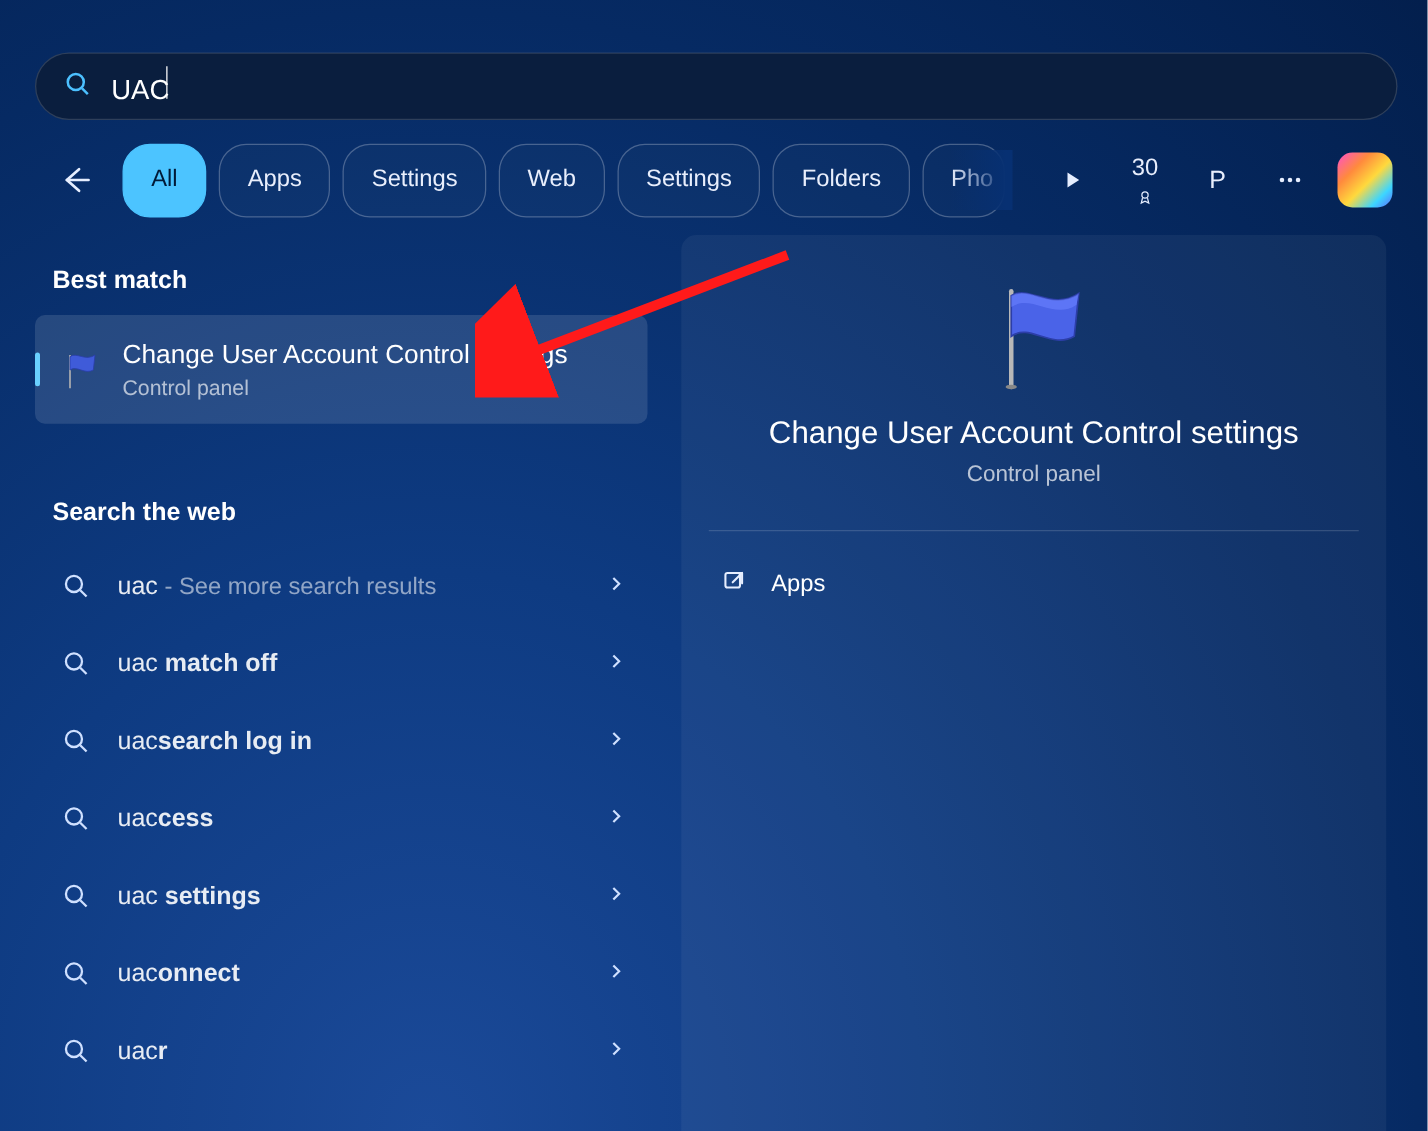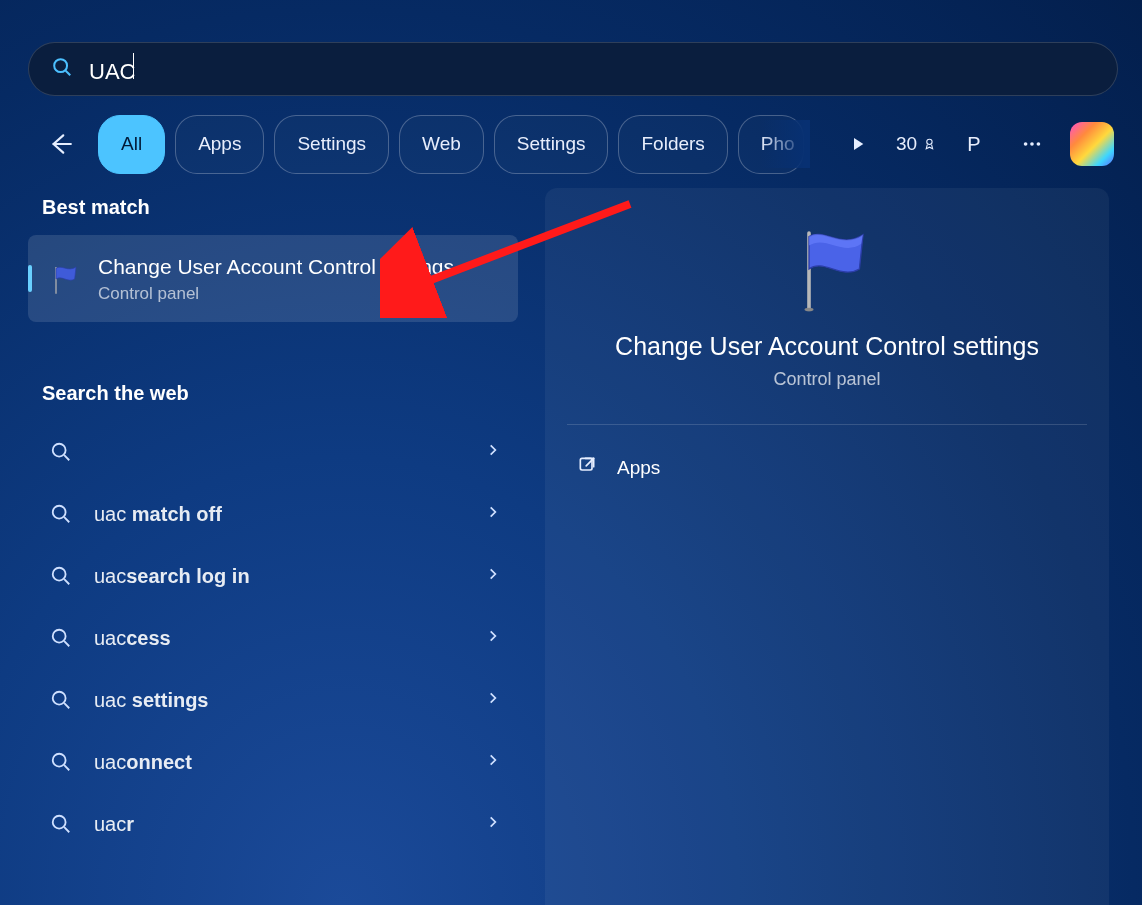--- a/index.html
+++ b/index.html
@@ -35,25 +35,25 @@
     color:#e8eefc;cursor:pointer;background:rgba(255,255,255,0.02);
   }
   .chip.active{background:#4cc4ff;color:#001a38;border-color:#4cc4ff;font-weight:500;}
   .chip.clipped{padding-right:8px;}
   .fade-cover{
     position:absolute;top:120px;left:760px;width:50px;height:48px;
     background:linear-gradient(90deg,rgba(6,42,99,0) 0%,#073072 90%);
     pointer-events:none;
   }
   .tb-right{position:absolute;top:120px;right:28px;height:48px;display:flex;align-items:center;gap:18px;}
-  .tb-item{width:40px;height:40px;display:flex;align-items:center;justify-content:center;border-radius:50%;cursor:pointer;color:#e8eefc;}
+  .tb-item{width:40px;height:40px;display:flex;align-items:center;justify-content:center;border-radius:50%;cursor:pointer;color:#e8eefc;flex-direction:column;}
   .rewards{display:flex;align-items:center;gap:6px;font-size:19px;}
   .copilot{width:44px;height:44px;border-radius:12px;background:linear-gradient(135deg,#ff4fcb 0%,#ff8a3d 30%,#ffd93d 55%,#3dd6ff 80%,#5b6bff 100%);}
   
-  .left{position:absolute;top:184px;left:28px;width:500px;}
+  .left{position:absolute;top:201px;left:28px;width:500px;}
   .section-h{font-size:20px;font-weight:600;margin:12px 0 16px 14px;color:#fff;}
   .best-card{
     width:490px;border-radius:8px;background:rgba(255,255,255,0.12);
     padding:18px 20px 18px 20px;display:flex;align-items:center;gap:18px;
     position:relative;cursor:pointer;
   }
   .best-card::before{content:"";position:absolute;left:0;top:30px;bottom:30px;width:4px;background:#69d0ff;border-radius:2px;}
   .flag-sm{width:32px;height:32px;flex-shrink:0;}
   .best-title{font-size:21px;font-weight:500;line-height:1.3;}
   .best-sub{font-size:17px;color:rgba(255,255,255,0.65);margin-top:4px;}
@@ -159,20 +159,21 @@
   </div>
 
   <div class="web-list">
     <div class="section-h">Search the web</div>
 
     <div class="web-row">
       <span class="mag"><svg viewBox="0 0 24 24" fill="none" stroke="#cfe0ff" stroke-width="2">
             <circle cx="10" cy="10" r="7"></circle>
             <line x1="21" y1="21" x2="15.5" y2="15.5"></line>
           </svg></span>
+      <span class="label"><span>uac</span><b></b><span class="suffix"> - See more search results</span></span>
       <span class="chev"><svg width="14" height="14" viewBox="0 0 24 24" fill="none" stroke="#cfe0ff" stroke-width="3">
             <polyline points="8 4 16 12 8 20"></polyline>
           </svg></span>
     </div>
     <div class="web-row">
       <span class="mag"><svg viewBox="0 0 24 24" fill="none" stroke="#cfe0ff" stroke-width="2">
             <circle cx="10" cy="10" r="7"></circle>
             <line x1="21" y1="21" x2="15.5" y2="15.5"></line>
           </svg></span>
       <span class="label"><span>uac </span><b>match off</b><span class="suffix"></span></span>

